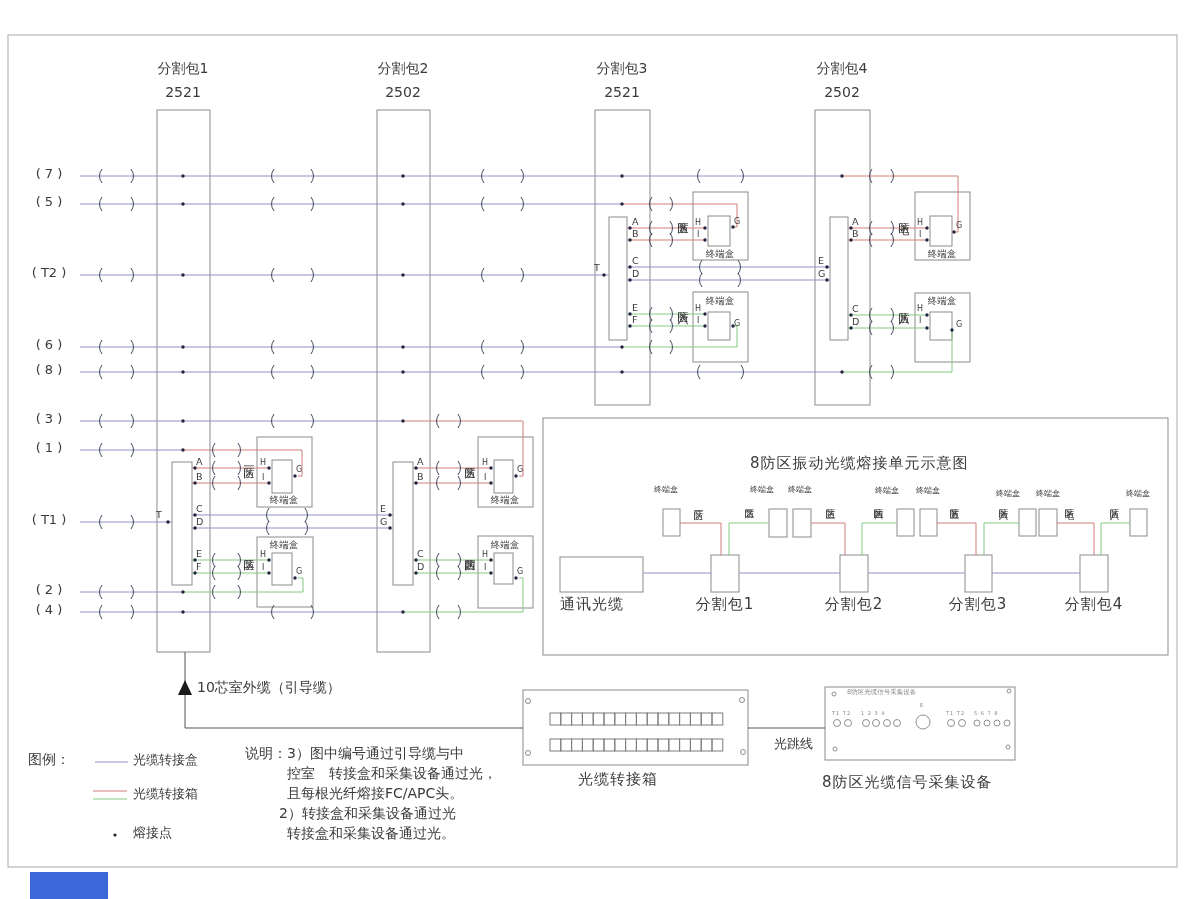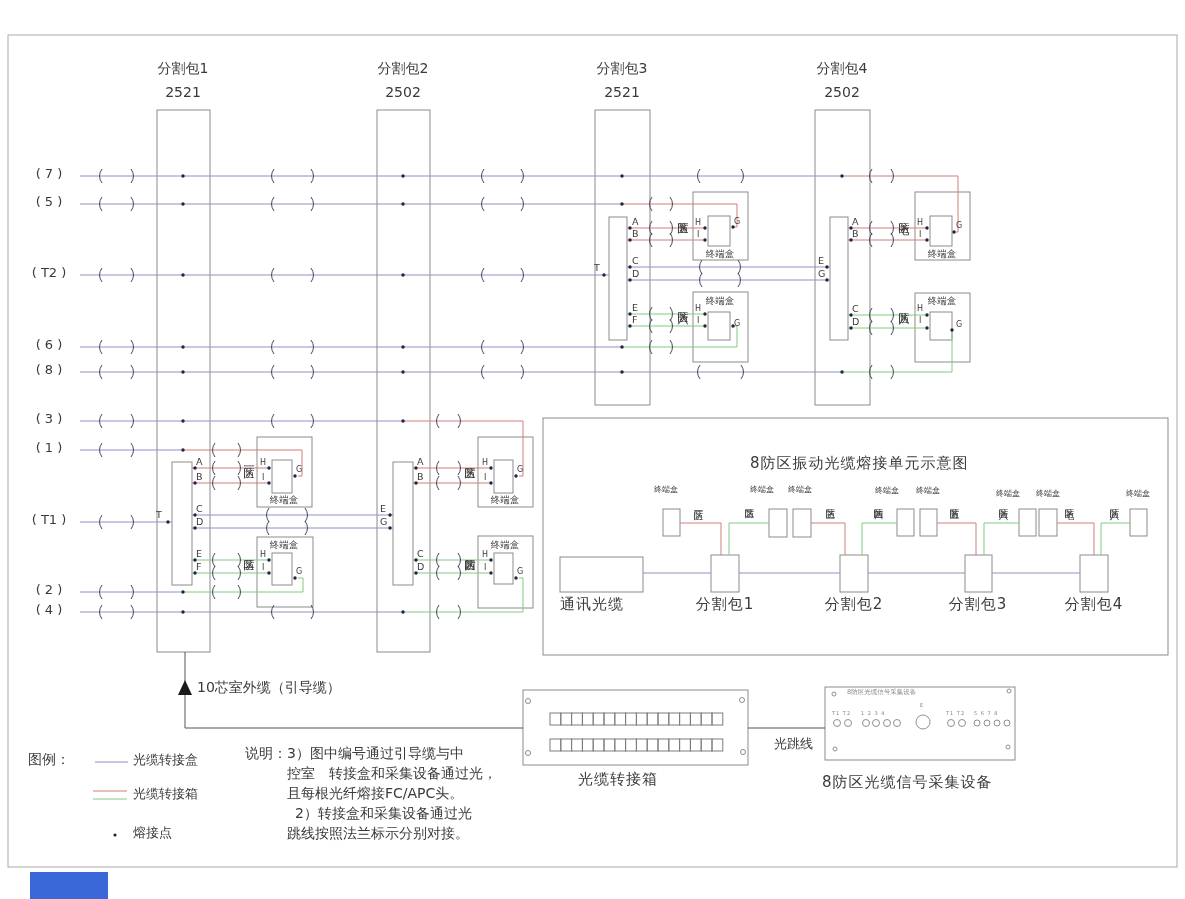--- a/index.html
+++ b/index.html
@@ -355,22 +355,22 @@
 <div class="t f9 v" style="left:1110px;top:501px">防区八</div>
 
 <div class="t f14" style="left:197px;top:679px">10芯室外缆（引导缆）</div>
 <div class="t f14" style="left:28px;top:751px">图例：</div>
 <div class="t f13" style="left:133px;top:753px">光缆转接盒</div>
 <div class="t f13" style="left:133px;top:787px">光缆转接箱</div>
 <div class="t f13" style="left:133px;top:826px">熔接点</div>
 <div class="t f14" style="left:245px;top:745px">说明：3）图中编号通过引导缆与中</div>
 <div class="t f14" style="left:287px;top:765px">控室　转接盒和采集设备通过光，</div>
 <div class="t f14" style="left:287px;top:785px">且每根光纤熔接FC/APC头。</div>
-<div class="t f14" style="left:295px;top:805px">2）转接盒和采集设备通过光</div>
-<div class="t f14" style="left:287px;top:825px">跳线按照法兰标示分别对接。</div>
+<div class="t f14" style="left:279px;top:805px">2）转接盒和采集设备通过光</div>
+<div class="t f14" style="left:287px;top:825px">转接盒和采集设备通过光。</div>
 <div class="t f15" style="left:578px;top:771px">光缆转接箱</div>
 <div class="t f13" style="left:774px;top:737px">光跳线</div>
 <div class="t f15" style="left:822px;top:774px">8防区光缆信号采集设备</div>
 
 <div class="t f6" style="left:847px;top:689px">8防区光缆信号采集设备</div>
 <div class="t f5" style="left:832px;top:711px">T1 T2</div>
 <div class="t f5" style="left:861px;top:711px">1 2 3 4</div>
 <div class="t f5" style="left:920px;top:703px">E</div>
 <div class="t f5" style="left:946px;top:711px">T1 T2</div>
 <div class="t f5" style="left:974px;top:711px">5 6 7 8</div>

